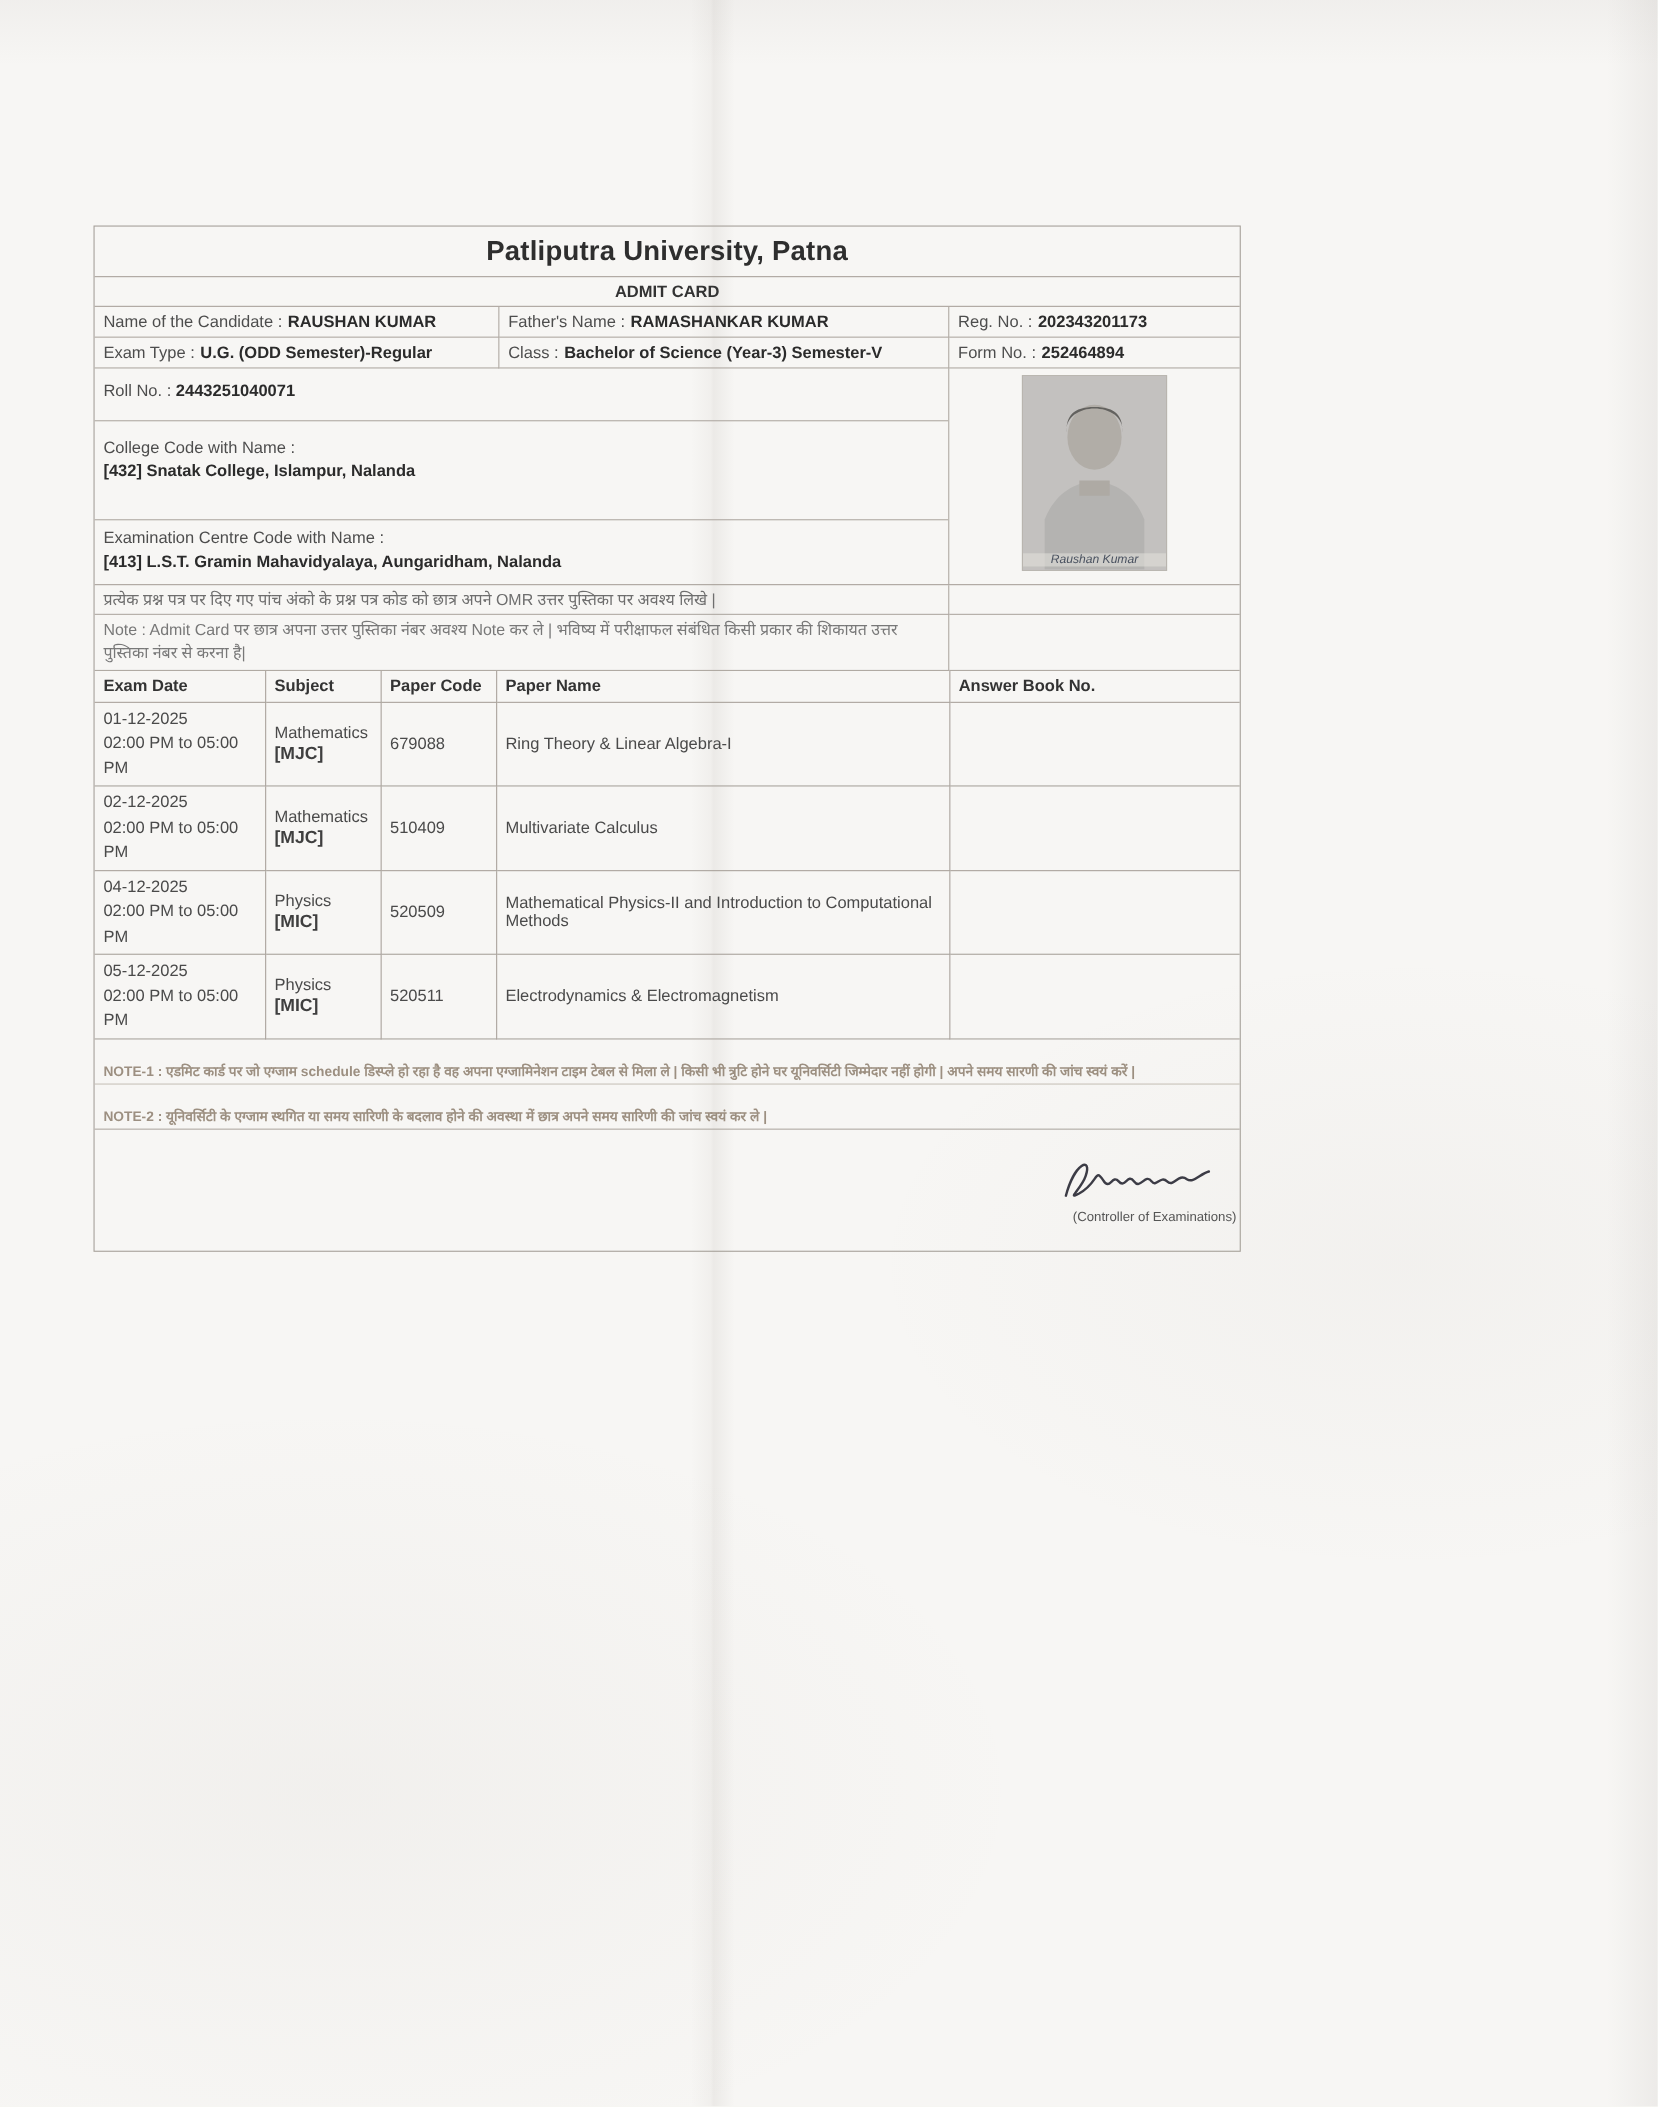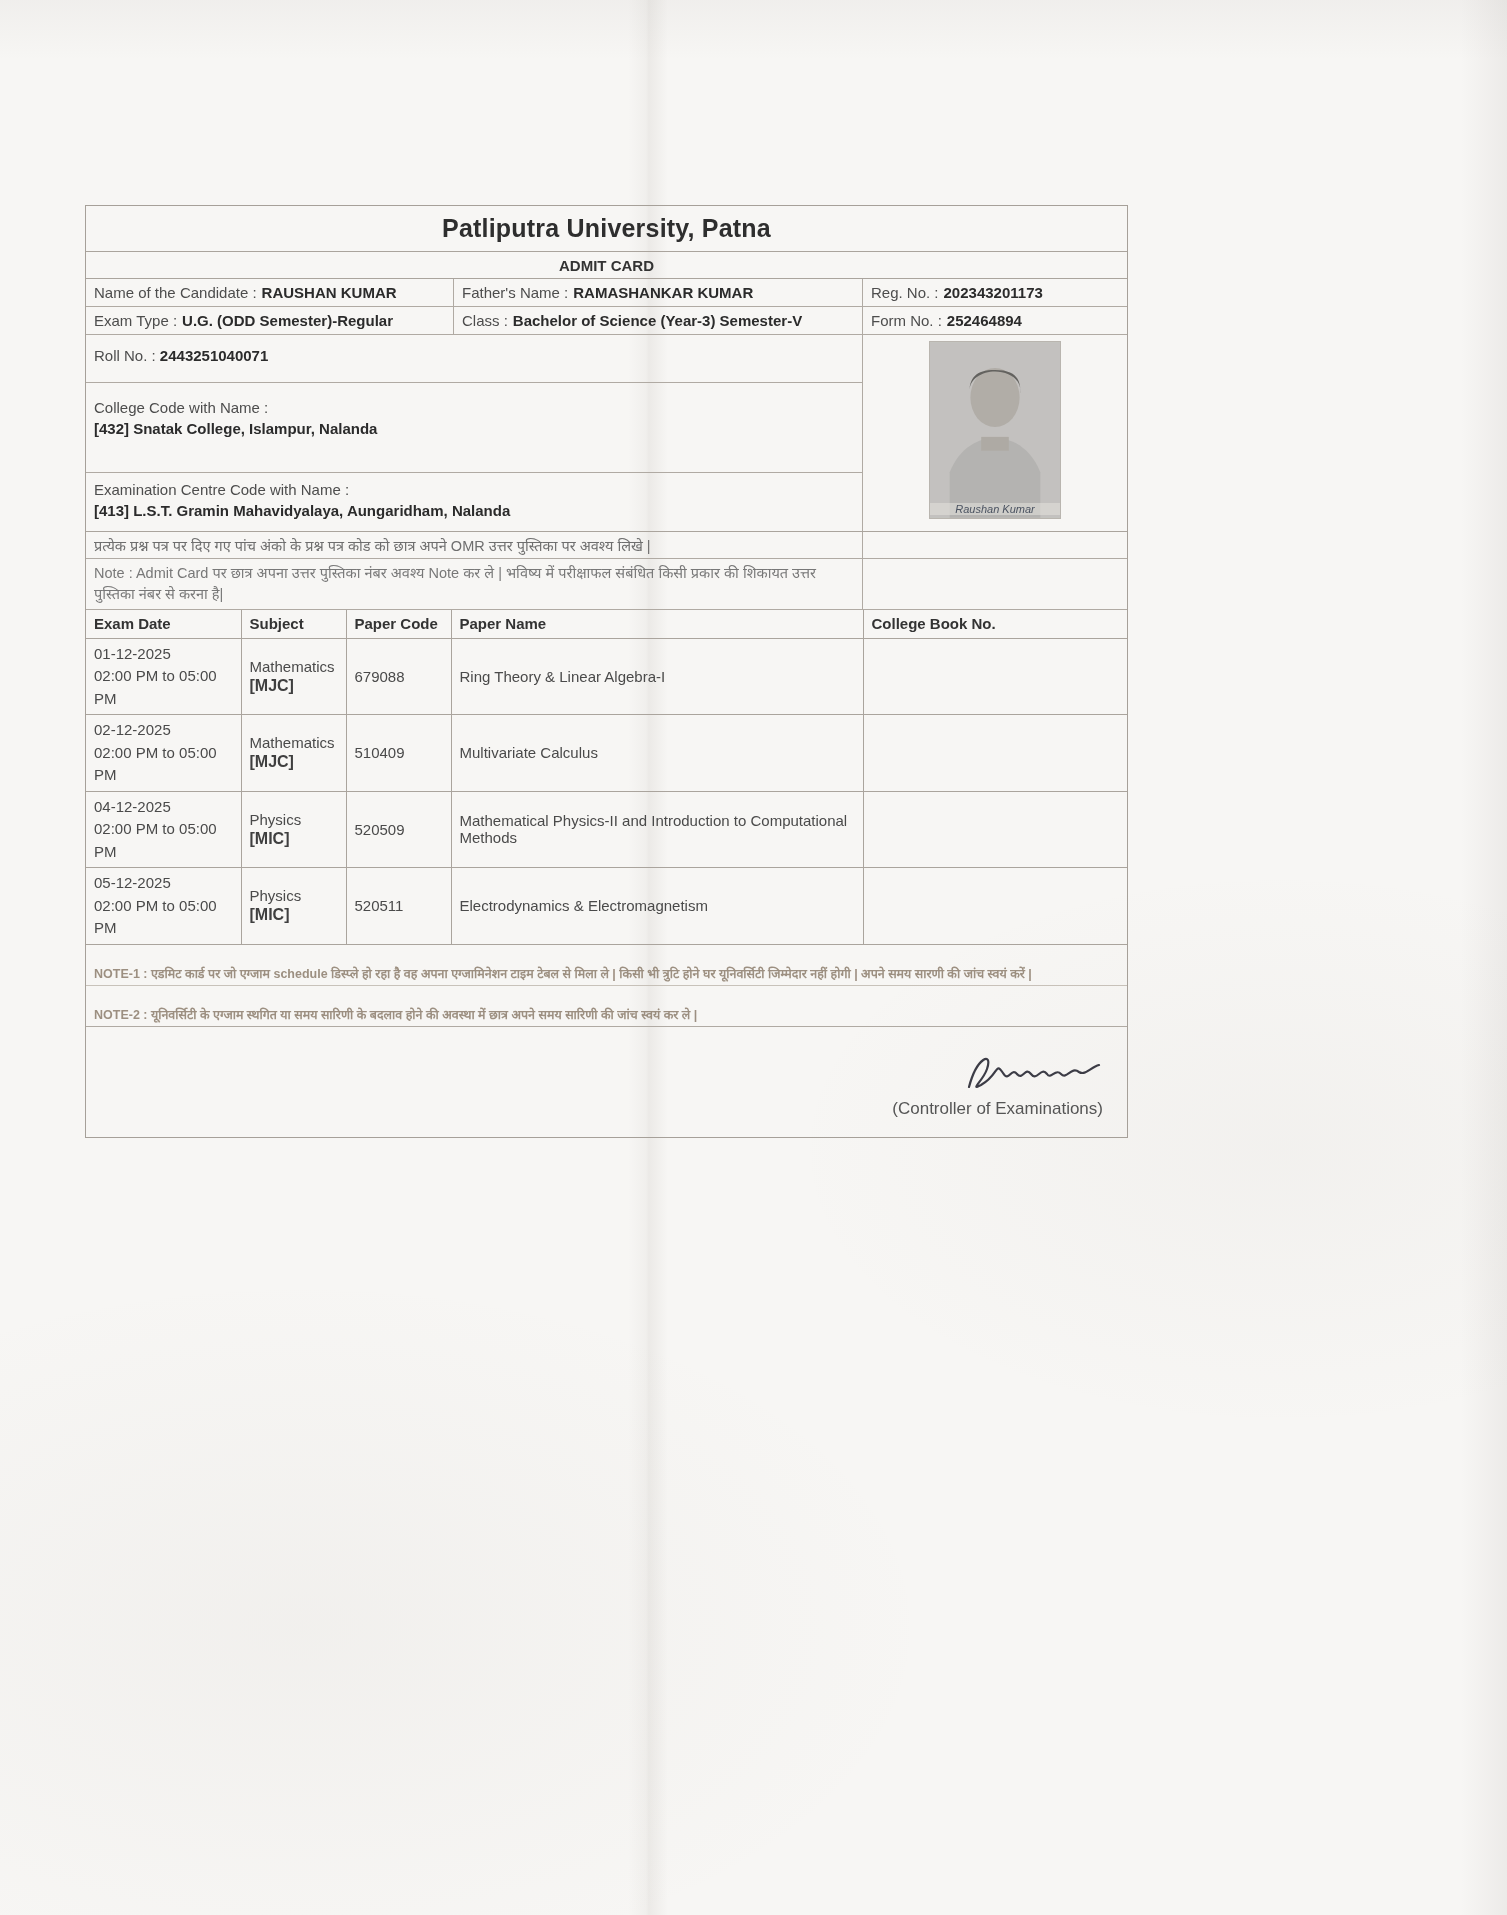--- a/index.html
+++ b/index.html
@@ -144,22 +144,22 @@
   }
   .footer-note:last-child { border-bottom: none; }
 
   .signature-area {
     height: 110px; position: relative;
   }
   .signature-scribble {
     position: absolute; right: 20px; top: 18px;
   }
   .signature-caption {
-    position: absolute; right: 24px; top: 72px;
-    font-size: 17px; color: #555;
+    position: absolute; right: 3px; top: 72px;
+    font-size: 12px; color: #555;
   }
 </style>
 </head>
 <body>
 
 <div class="paper">
   <div class="crease-v"></div>
   <div class="shade-right"></div>
   <div class="shade-top"></div>
 
@@ -244,21 +244,21 @@
           <col class="c-code">
           <col class="c-name">
           <col class="c-answer">
       </colgroup>
       <thead>
         <tr>
           <th>Exam Date</th>
           <th>Subject</th>
           <th>Paper Code</th>
           <th>Paper Name</th>
-          <th>College Book No.</th>
+          <th>Answer Book No.</th>
         </tr>
       </thead>
       <tbody>
         <tr class="r1">
           <td class="cell-date">
             <div>01-12-2025</div>
             <div>02:00 PM to 05:00 PM</div>
           </td>
           <td>
             <div>Mathematics</div>

